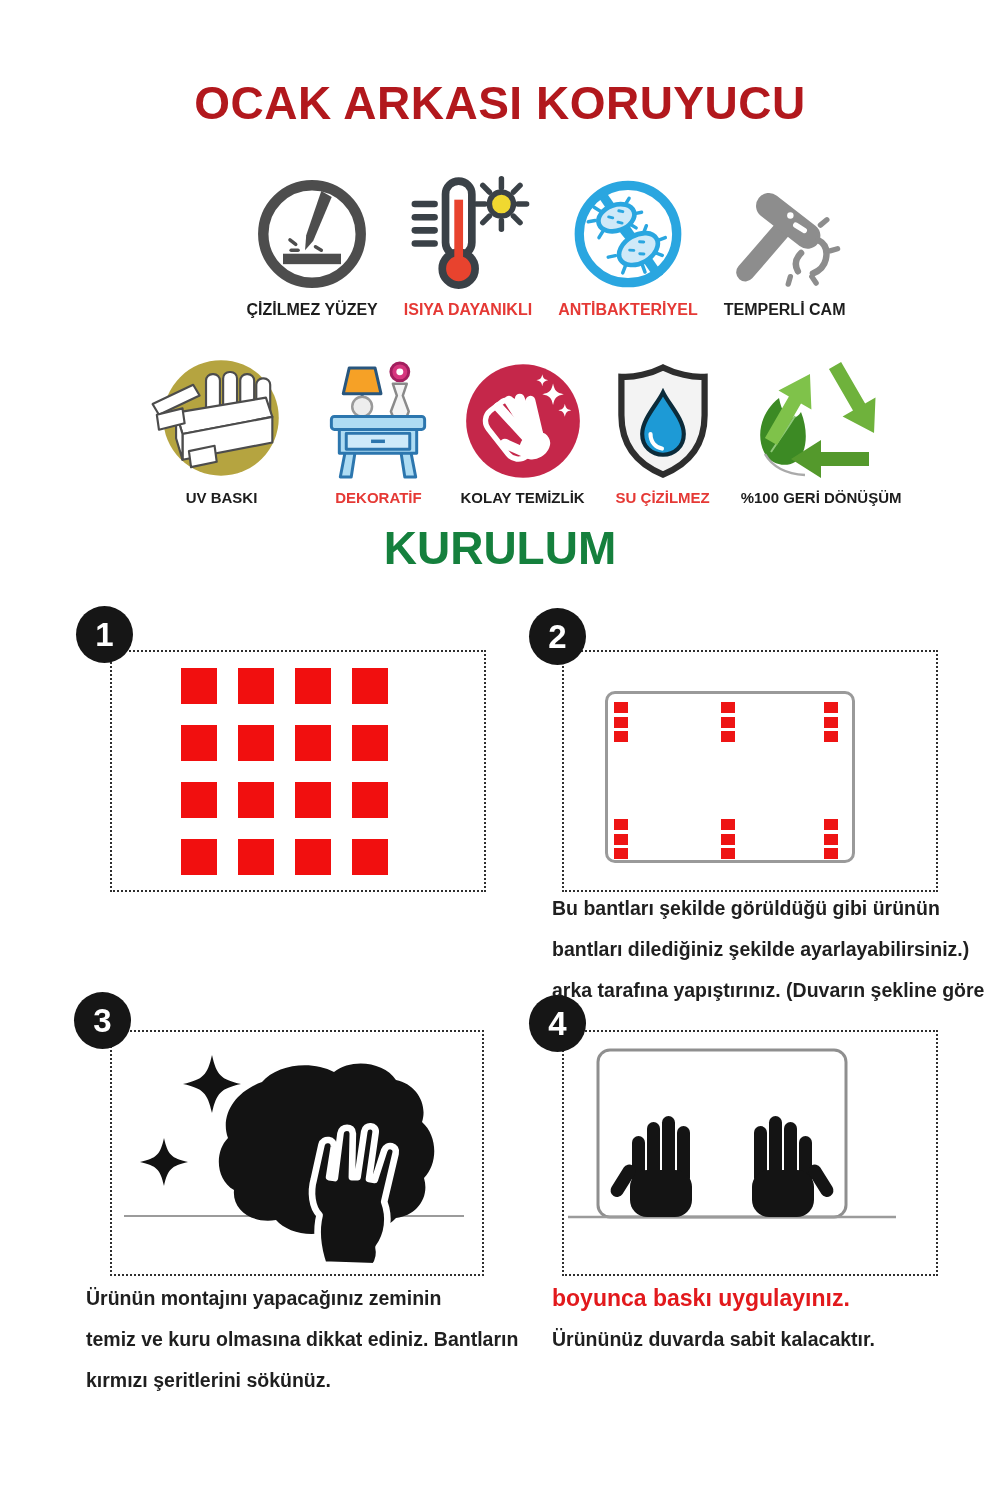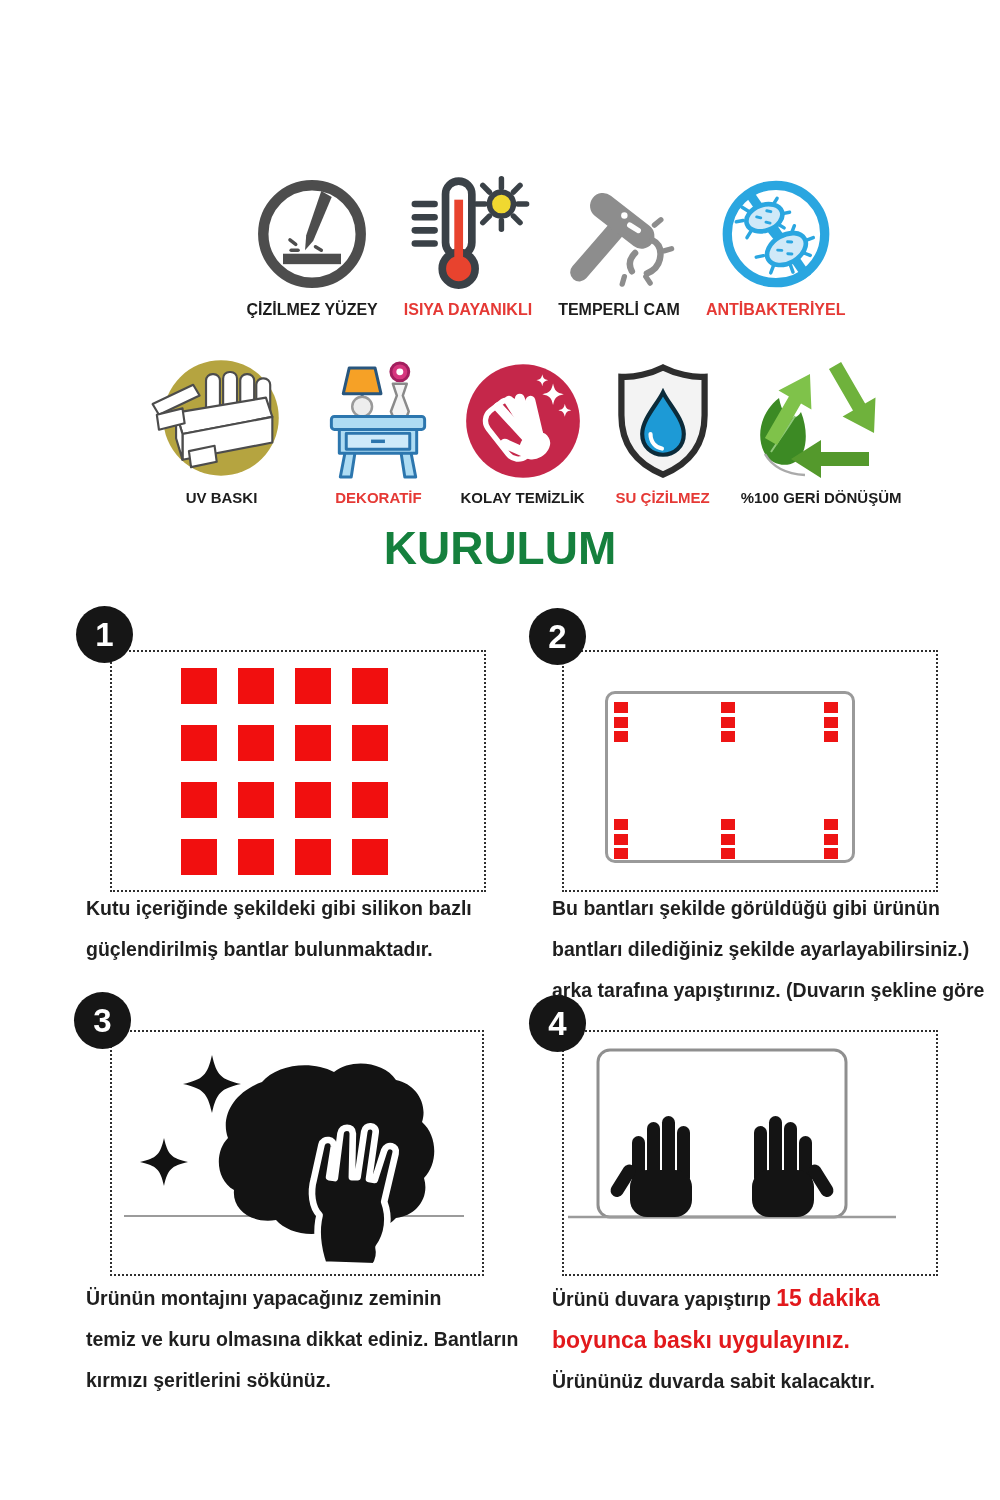--- a/index.html
+++ b/index.html
@@ -56,20 +56,21 @@
   .t3{left:86px;top:1278px;}
   .t4{left:552px;top:1278px;}
   .red-big{color:#e2191c;font-size:23px;}
   .fig{position:absolute;left:0;top:0;}
 </style>
 </head>
 <body>
 
 <div class="canvas">
 
+  <div class="title">OCAK ARKASI KORUYUCU</div>
 
   <div class="frow frow1">
     <div class="feature">
       <div class="icon-box">
         <svg width="116" height="116" viewBox="0 0 100 100">
           <circle cx="50" cy="50" r="42" fill="none" stroke="#4d4d4d" stroke-width="9"></circle>
           <rect x="25" y="67" width="50" height="9" fill="#4d4d4d"></rect>
           <path d="M58 13 L67 18 L51 56 L44 64 L45 51 Z" fill="#4d4d4d"></path>
           <g stroke="#4d4d4d" stroke-width="3" stroke-linecap="round">
             <line x1="36" y1="59" x2="31" y2="55"></line>
@@ -100,42 +101,20 @@
             <line x1="88" y1="43" x2="88" y2="51"></line>
             <line x1="99" y1="17" x2="105" y2="11"></line>
             <line x1="77" y1="17" x2="71" y2="11"></line>
             <line x1="99" y1="39" x2="105" y2="45"></line>
             <line x1="77" y1="39" x2="71" y2="45"></line>
           </g>
           <circle cx="88" cy="28" r="11" fill="#f0d830" stroke="#3a4147" stroke-width="5"></circle>
         </svg>
       </div>
       <div class="flabel lab-red">ISIYA DAYANIKLI</div>
-    </div>
-
-    <div class="feature">
-      <div class="icon-box">
-        <svg width="118" height="108" viewBox="0 0 110 100">
-          <line x1="18" y1="82" x2="56" y2="38" stroke="#8d8d8d" stroke-width="17" stroke-linecap="round"></line>
-          <line x1="40" y1="20" x2="76" y2="48" stroke="#8d8d8d" stroke-width="24" stroke-linecap="round"></line>
-          <circle cx="60" cy="29" r="3" fill="#fff"></circle>
-          <line x1="65" y1="38" x2="73" y2="43" stroke="#fff" stroke-width="5" stroke-linecap="round"></line>
-          <g stroke="#8d8d8d" stroke-width="6" fill="none" stroke-linecap="round">
-            <path d="M86 52 q10 5 7 18 q-2 9 -12 13"></path>
-            <path d="M70 64 q-8 8 -3 17"></path>
-          </g>
-          <g stroke="#8d8d8d" stroke-width="5" stroke-linecap="round">
-            <line x1="88" y1="38" x2="94" y2="33"></line>
-            <line x1="97" y1="62" x2="104" y2="60"></line>
-            <line x1="80" y1="86" x2="84" y2="92"></line>
-            <line x1="60" y1="86" x2="58" y2="93"></line>
-          </g>
-        </svg>
-      </div>
-      <div class="flabel lab-black">TEMPERLİ CAM</div>
     </div>
 
     <div class="feature">
       <div class="icon-box">
         <svg width="116" height="116" viewBox="0 0 100 100">
           <line x1="27" y1="15" x2="77" y2="87" stroke="#2aa6e0" stroke-width="8"></line>
           <g transform="rotate(-20 40 36)">
             <g stroke="#2aa6e0" stroke-width="3" stroke-linecap="round">
               <line x1="22" y1="32" x2="16" y2="31"></line>
                 <line x1="25" y1="43" x2="20" y2="47"></line>
@@ -167,20 +146,42 @@
               <line x1="52" y1="60" x2="55" y2="62"></line>
                 <line x1="63" y1="58" x2="66" y2="60"></line>
                 <line x1="58" y1="67" x2="61" y2="69"></line>
             </g>
           </g>
           <circle cx="50" cy="50" r="42" fill="none" stroke="#2aa6e0" stroke-width="8"></circle>
         </svg>
       </div>
       <div class="flabel lab-red">ANTİBAKTERİYEL</div>
     </div>
+
+    <div class="feature">
+      <div class="icon-box">
+        <svg width="118" height="108" viewBox="0 0 110 100">
+          <line x1="18" y1="82" x2="56" y2="38" stroke="#8d8d8d" stroke-width="17" stroke-linecap="round"></line>
+          <line x1="40" y1="20" x2="76" y2="48" stroke="#8d8d8d" stroke-width="24" stroke-linecap="round"></line>
+          <circle cx="60" cy="29" r="3" fill="#fff"></circle>
+          <line x1="65" y1="38" x2="73" y2="43" stroke="#fff" stroke-width="5" stroke-linecap="round"></line>
+          <g stroke="#8d8d8d" stroke-width="6" fill="none" stroke-linecap="round">
+            <path d="M86 52 q10 5 7 18 q-2 9 -12 13"></path>
+            <path d="M70 64 q-8 8 -3 17"></path>
+          </g>
+          <g stroke="#8d8d8d" stroke-width="5" stroke-linecap="round">
+            <line x1="88" y1="38" x2="94" y2="33"></line>
+            <line x1="97" y1="62" x2="104" y2="60"></line>
+            <line x1="80" y1="86" x2="84" y2="92"></line>
+            <line x1="60" y1="86" x2="58" y2="93"></line>
+          </g>
+        </svg>
+      </div>
+      <div class="flabel lab-black">TEMPERLİ CAM</div>
+    </div>
   </div>
 
   <div class="frow frow2">
     <div class="feature">
       <div class="icon-box">
         <svg width="150" height="123" viewBox="0 0 140 115">
           <circle cx="70" cy="57" r="54" fill="#b5a440"></circle>
           <g fill="#fff" stroke="#4c4c4c" stroke-width="2" stroke-linejoin="round">
             <rect x="56" y="16" width="13" height="42" rx="6"></rect>
             <rect x="72" y="14" width="13" height="42" rx="6"></rect>
@@ -284,24 +285,20 @@
         <div class="sq"></div>
       <div class="sq"></div>
         <div class="sq"></div>
         <div class="sq"></div>
         <div class="sq"></div>
       <div class="sq"></div>
         <div class="sq"></div>
         <div class="sq"></div>
         <div class="sq"></div>
     </div>
-  </div>
-  <div class="steptext t1">
-    <div class="line">Kutu içeriğinde şekildeki gibi silikon bazlı</div>
-    <div class="line">güçlendirilmiş bantlar bulunmaktadır.</div>
   </div>
 
   <div class="badge" style="left:529px;top:608px;">2</div>
   <div class="stepbox s2">
     <div class="panel"></div>
     <div class="tape t-l t-top">
         <i></i>
         <i></i>
         <i></i>
       </div>
@@ -372,18 +369,17 @@
         <rect x="6" y="24" width="13" height="52" rx="6.5"></rect>
         <rect x="21" y="10" width="13" height="62" rx="6.5"></rect>
         <rect x="36" y="4" width="13" height="68" rx="6.5"></rect>
         <rect x="51" y="14" width="13" height="58" rx="6.5"></rect>
         <rect x="-4" y="52" width="13" height="36" rx="6.5" transform="rotate(32 2 60)"></rect>
         <rect x="4" y="58" width="62" height="47" rx="17"></rect>
       </g>
     </svg>
   </div>
   <div class="steptext t4">
-    <div class="line"><span>Ürünü duvara yapıştırıp </span><span class="red-big">15 dakika</span></div>
     <div class="line red-big">boyunca baskı uygulayınız.</div>
     <div class="line">Ürününüz duvarda sabit kalacaktır.</div>
   </div>
 
 </div>
 
 </body></html>

